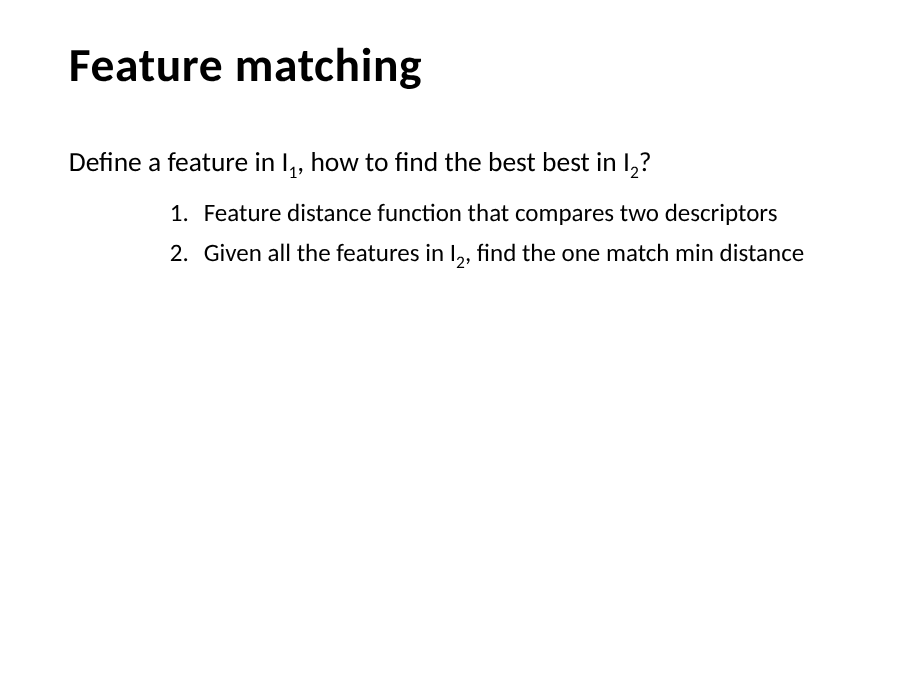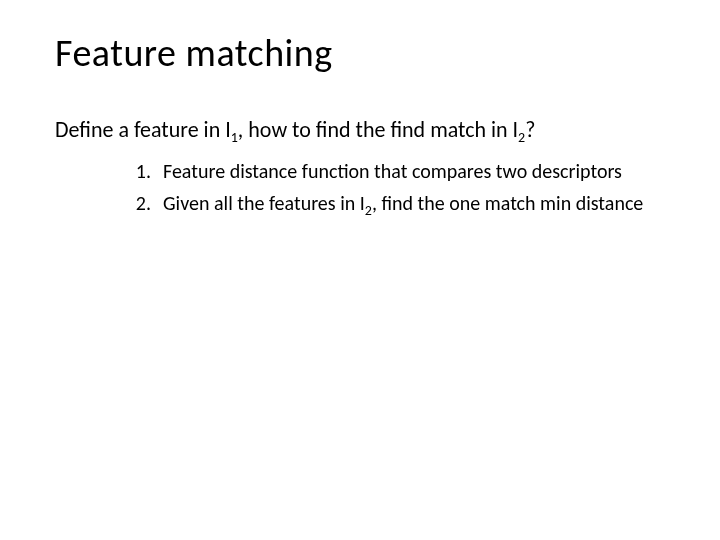--- a/index.html
+++ b/index.html
@@ -1,33 +1,33 @@
 <!DOCTYPE html>
 <html><head>
 <meta charset="utf-8">
 <style>
   * { margin: 0; padding: 0; box-sizing: border-box; }
   html, body { width: 720px; height: 540px; background: #fff; font-family: Calibri, "Segoe UI", Arial, sans-serif; color: #000; }
   .slide { width: 720px; height: 540px; position: relative; padding: 30px 50px 30px 55px; }
-  .title { font-size: 38px; font-weight: 400; letter-spacing: 0.5px; margin-bottom: 40px; }
+  .title { font-size: 38px; font-weight: 700; letter-spacing: 0.5px; margin-bottom: 40px; }
   .body-text { font-size: 22px; line-height: 1.25; margin-bottom: 14px; }
   .sub { font-size: 14px; vertical-align: sub; line-height: 0; }
   .list { list-style: none; padding-left: 70px; }
   .list li { font-size: 20px; line-height: 1.3; margin-bottom: 6px; display: flex; }
   .num { flex: 0 0 26px; text-align: right; margin-right: 12px; }
   .li-text { flex: 1; }
 </style>
 </head>
 <body>
 
 <div class="slide">
   <h1 class="title">Feature matching</h1>
 
   <p class="body-text">
-    <span>Define a feature in I</span><span class="sub">1</span><span>, how to find the find match in I</span><span class="sub">2</span><span>?</span>
+    <span>Define a feature in I</span><span class="sub">1</span><span>, how to find the best best in I</span><span class="sub">2</span><span>?</span>
   </p>
 
   <ol class="list">
     <li>
       <span class="num">1.</span>
       <span class="li-text">Feature distance function that compares two descriptors</span>
     </li>
     <li>
       <span class="num">2.</span>
       <span class="li-text">

